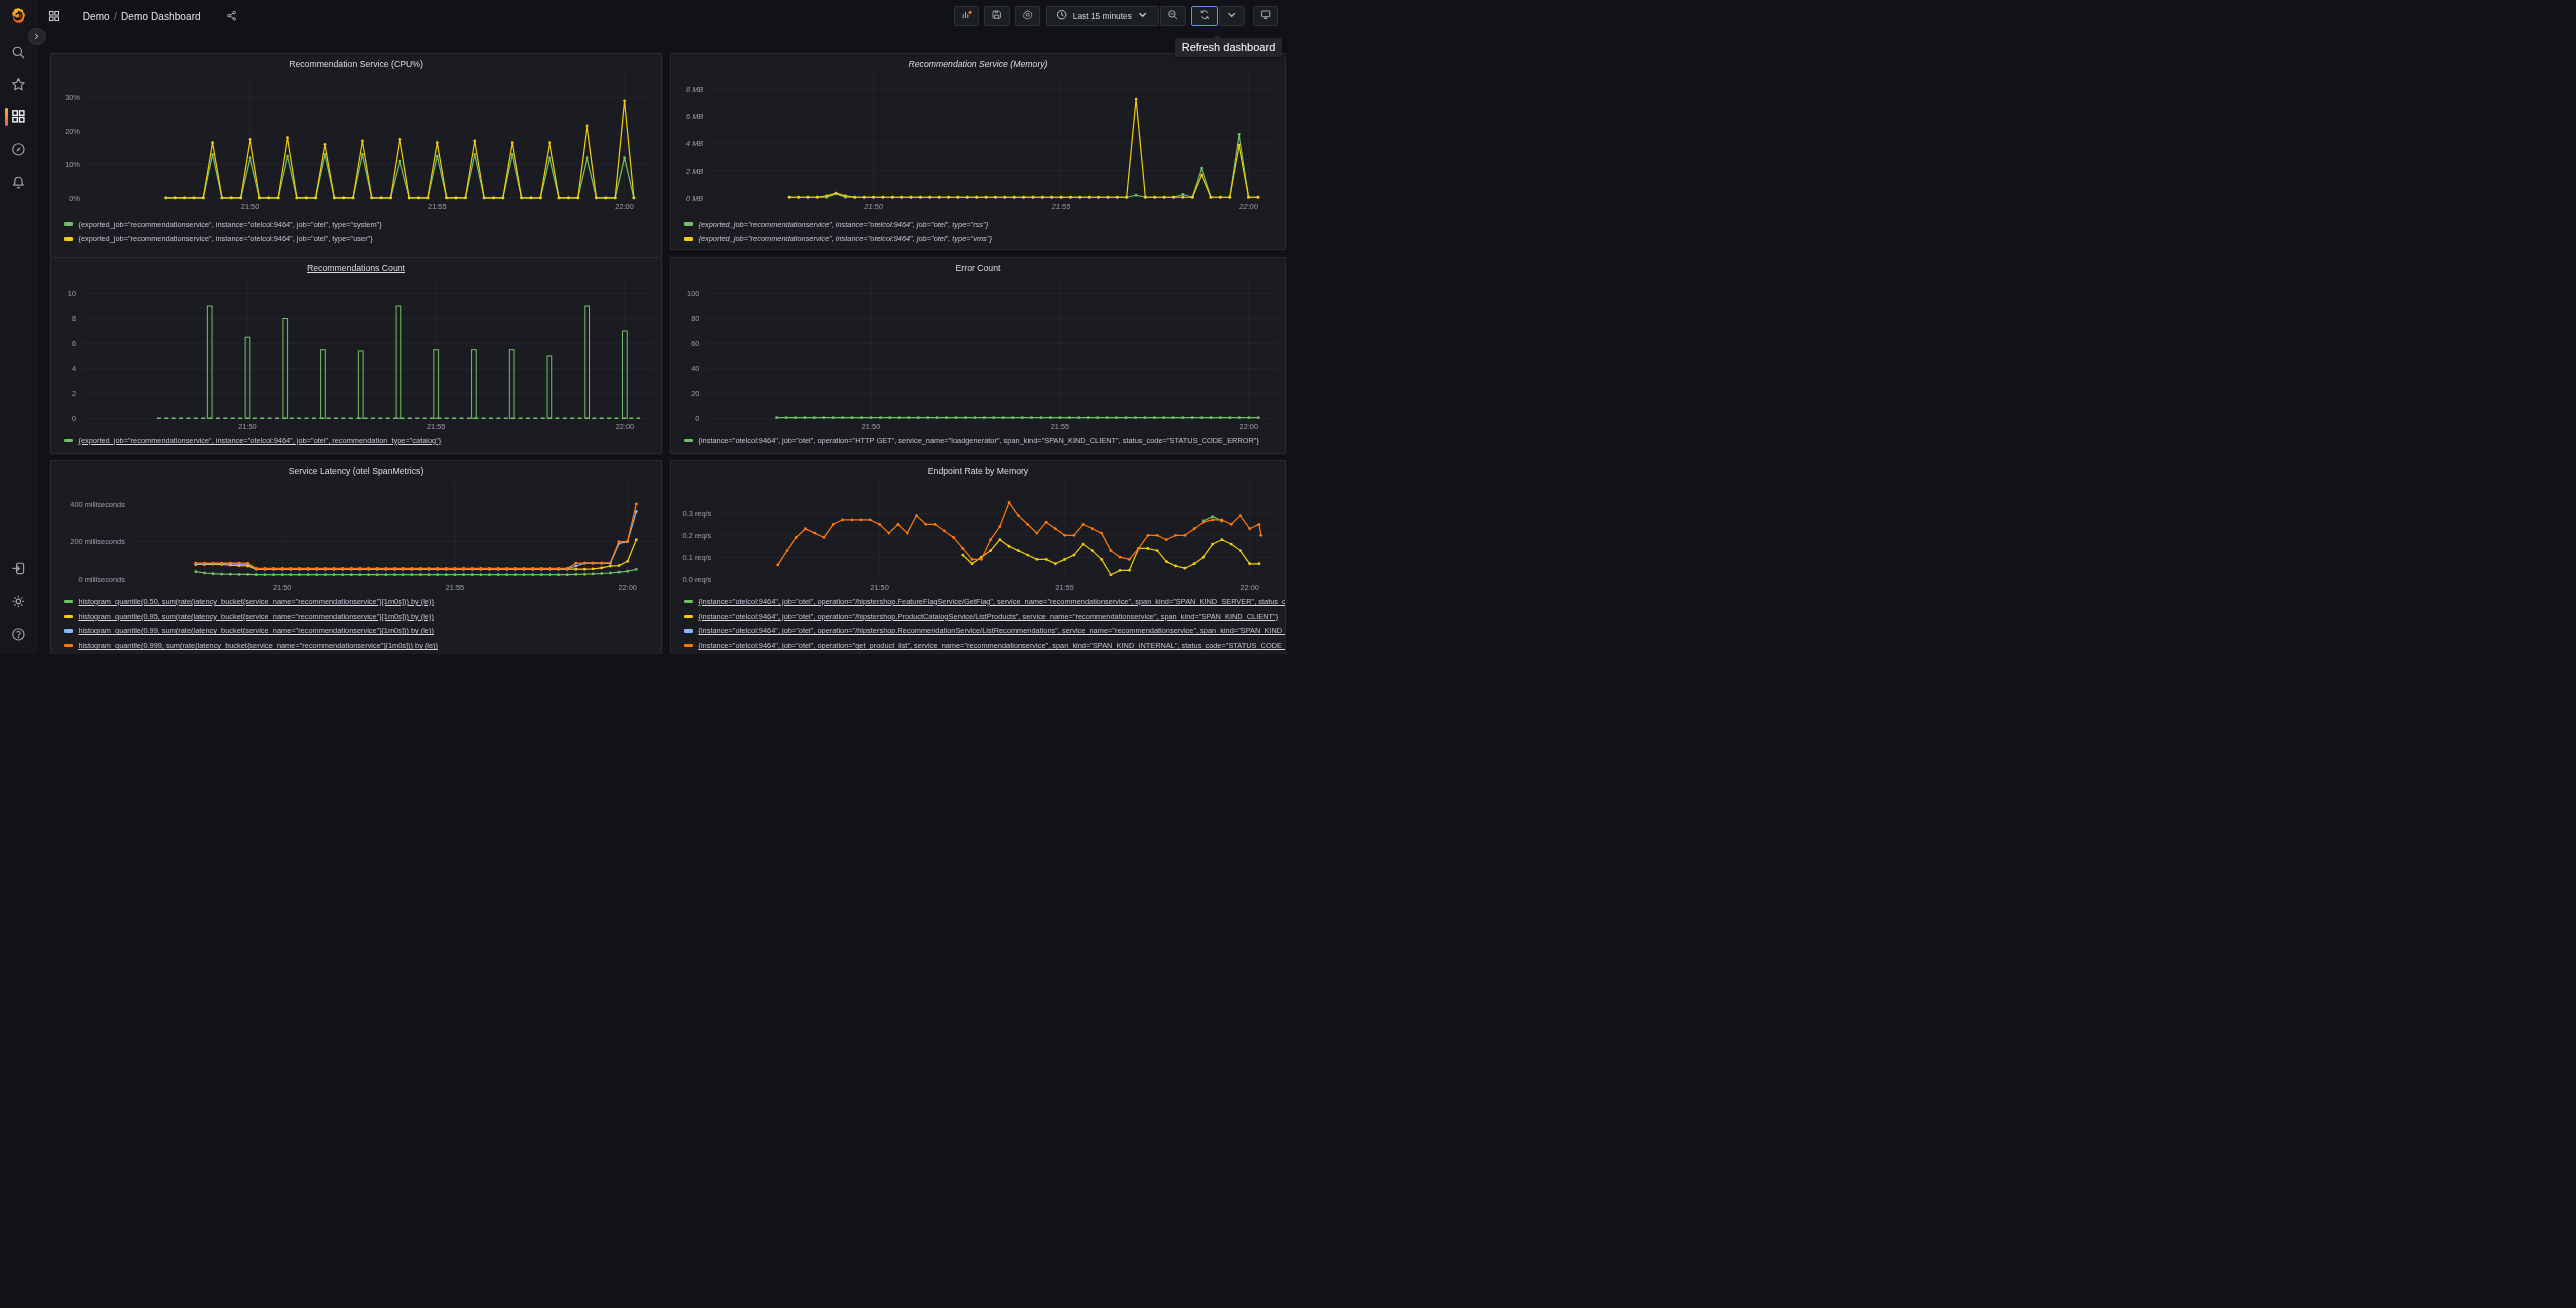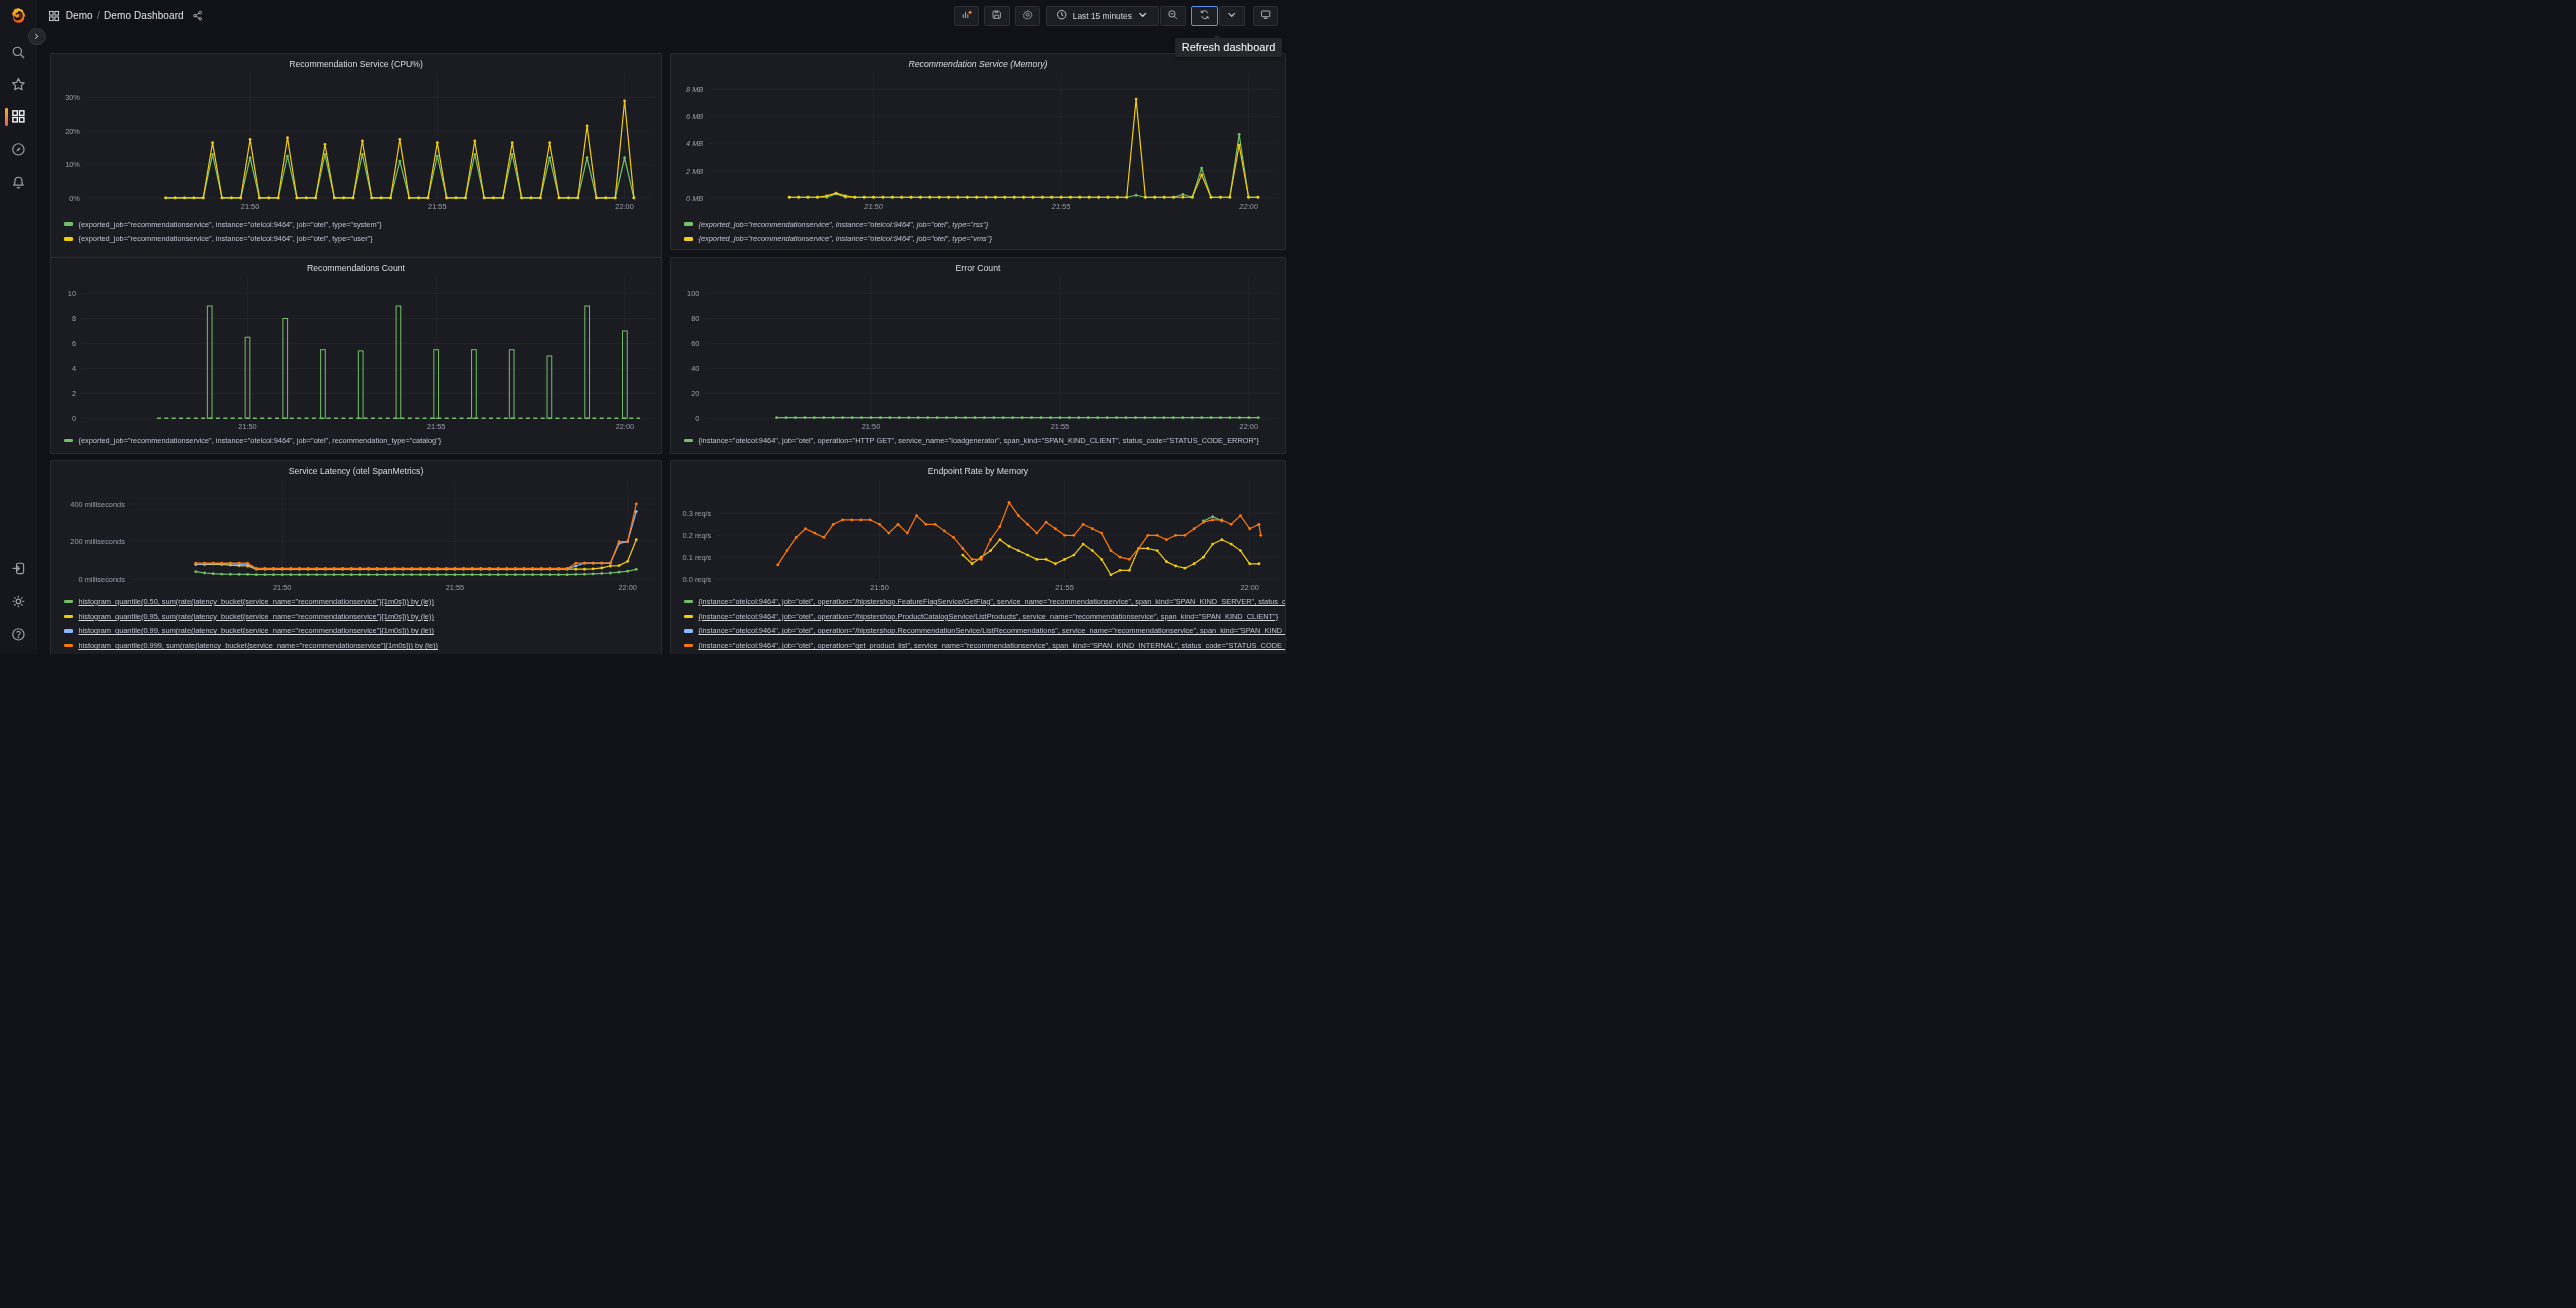--- a/index.html
+++ b/index.html
@@ -15,21 +15,21 @@
   .sicon svg { width:14.8px; height:14.8px; }
   .sicon.active { color:#ffffff; }
   .active-bar { position:absolute; left:5.4px; width:2.7px; height:17.5px; border-radius:1.3px;
     background:linear-gradient(180deg,#f8b133,#f2584b); }
   .expand-btn { position:absolute; left:28px; top:27.5px; width:17.5px; height:17.5px; border-radius:50%;
     background:#24262c; border:0.7px solid #35373e; color:#e6e7e9; display:flex; align-items:center;
     justify-content:center; z-index:9; font-size:8px; }
   
   #header { position:absolute; left:37px; top:0; width:1251px; height:32px; display:flex;
     align-items:center; justify-content:space-between; padding:0 10px 0 10.7px; background:#111217; z-index:4; }
-  .hleft { display:flex; align-items:flex-start; gap:6px; }
+  .hleft { display:flex; align-items:center; gap:23px; }
   .hleft .gicon { color:#c7c9ce; width:12px; height:12px; }
   .crumb { font-size:10px; font-weight:500; color:#e3e4e6; letter-spacing:0.1px; }
   .crumb-sep { color:rgba(204,204,220,.55); font-weight:400; padding:0 1.3px; }
   .share-ic { color:#c7c9ce; width:11.4px; height:11.4px; margin-left:2.7px; }
   .hright { display:flex; align-items:flex-start; }
   .tbtn { height:20px; min-width:23px; display:flex; align-items:center; justify-content:center;
     background:#1b1e23; border:0.7px solid #2c2f36; border-radius:1.3px; color:#b6b9bf; margin-left:5.4px; }
   .tbtn svg { width:11.4px; height:11.4px; }
   .tpick { padding:0 6.7px; gap:5.4px; font-size:8.4px; color:#d3d4d8; min-width:113px; }
   .grp { margin-left:1.3px; }
@@ -40,21 +40,21 @@
   #tooltip { position:absolute; left:1175px; top:38px; background:#24262c; color:#fff;
     font-size:11px; padding:3.4px 6.7px; border-radius:2px; z-index:8; white-space:nowrap;
     box-shadow:0 1.3px 4px rgba(0,0,0,.4); }
   #tooltip::before { content:""; position:absolute; top:-3.4px; left:38px; border-left:4px solid transparent;
     border-right:4px solid transparent; border-bottom:3.4px solid #24262c; }
   
   .panel { position:absolute; background:#1a1c21; border:0.7px solid rgba(204,204,220,.09);
     border-radius:1.3px; overflow:hidden; }
   #p0 { left:50px;  top:53px;  width:612px; height:247px; }
   #p1 { left:670px; top:53px;  width:616px; height:197px;font-style:italic; }
-  #p2 { left:50px;  top:257px; width:612px; height:197px; }
+  #p2 { left:50px;  top:257px; width:612px; height:197px;text-decoration:underline; }
   #p3 { left:670px; top:257px; width:616px; height:197px; }
   #p4 { left:50px;  top:460px; width:612px; height:197px; }
   #p5 { left:670px; top:460px; width:616px; height:197px; }
   .panel-title { margin:0; height:14px; padding-top:4.7px; text-align:center; font-size:8.7px;
     font-weight:500; color:#dcdde1; }
   svg.chart { display:block; }
   .r0 .legend { margin-top:2.7px; } .r1 .legend { margin-top:4px; } .r2 .legend { margin-top:2px;text-decoration:underline; }
   .legend { overflow:hidden; }
   .lrow { display:flex; align-items:center; height:14.8px; padding-left:13.4px; white-space:nowrap;
     overflow:hidden; font-size:7.4px; color:rgba(204,204,220,.95); }

